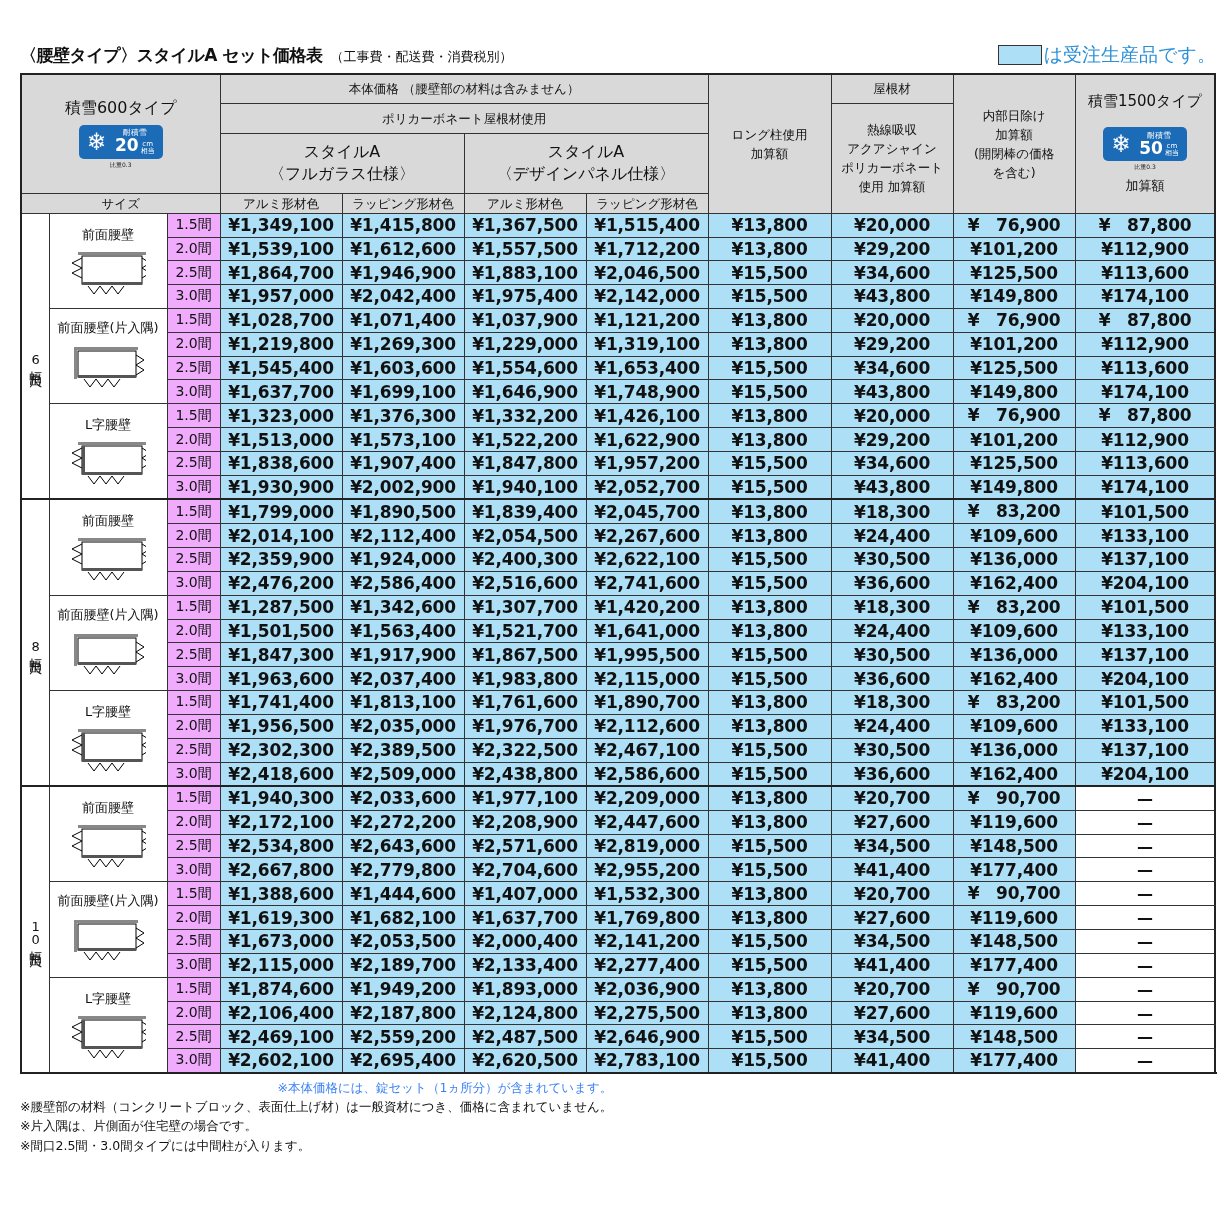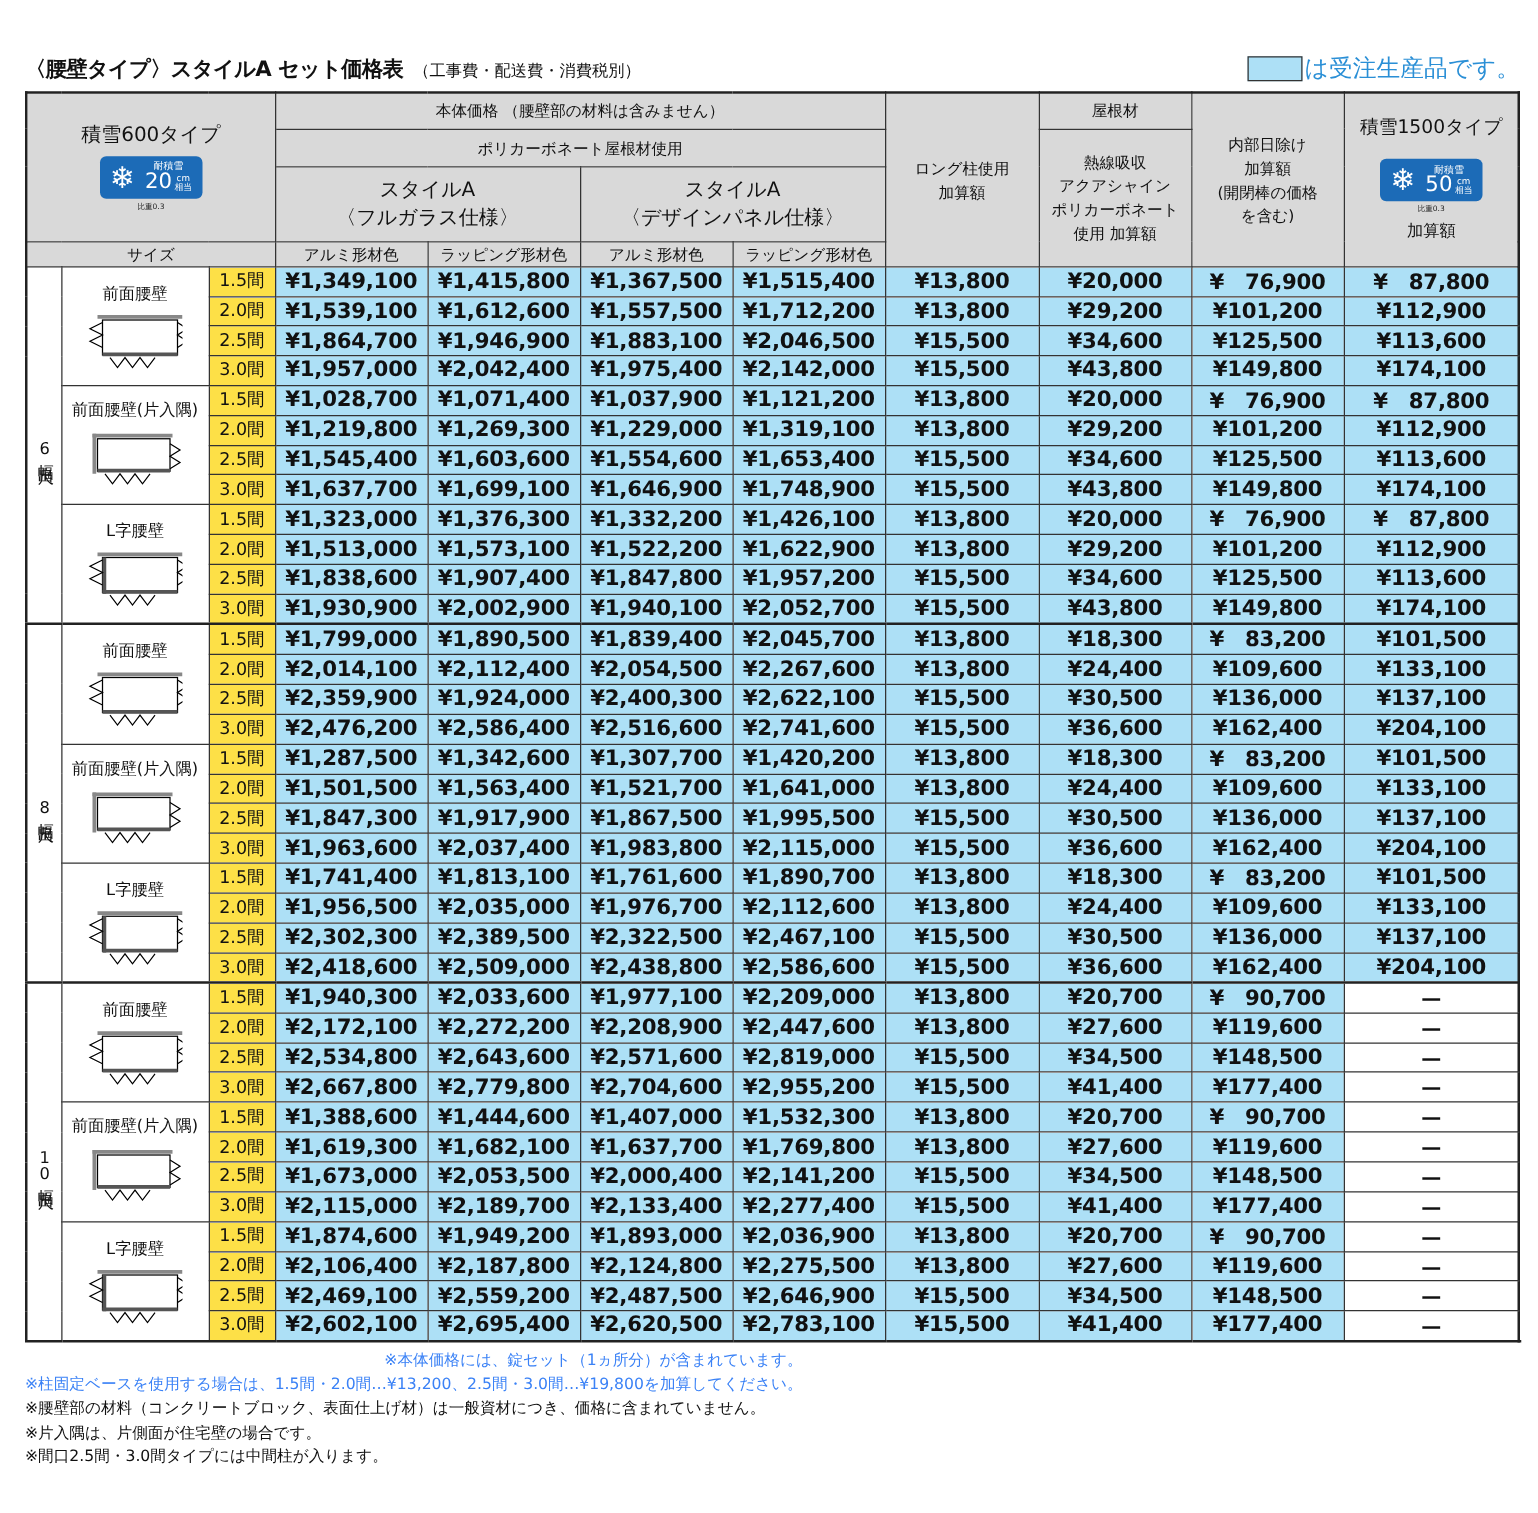--- a/index.html
+++ b/index.html
@@ -18,27 +18,27 @@
   th { background: #d9d9d9; font-weight: normal; font-size: 13px; color: #111; }
   th.thick-b { border-bottom: 2px solid #222; }
   .hdr-big { font-size: 16px; line-height: 22px; }
   .hdr-small { font-size: 12.5px; line-height: 19px; }
   .hdr-snow-title { font-size: 16px; display: block; margin-bottom: 6px; }
 
   .badge { display: inline-flex; align-items: center; background: #1c6bb7; color: #fff; border-radius: 5px; padding: 2px 8px; height: 34px; }
   .badge .flake { font-size: 24px; line-height: 1; margin-right: 8px; }
   .badge .btext { display: flex; flex-direction: column; align-items: center; line-height: 1; }
   .badge .lbl { font-size: 8px; }
-  .badge .num { font-size: 17px; font-weight: normal; }
+  .badge .num { font-size: 17px; font-weight: bold; }
   .badge .unit { font-size: 7px; line-height: 7px; display: inline-block; vertical-align: middle; margin-left: 2px; text-align: center; }
   .ratio { display: block; font-size: 6px; color: #222; margin-top: 2px; }
 
   td.price-cell { background: #ade0f6; font-weight: bold; font-size: 17px; height: 23.8px; letter-spacing: -0.2px; color: #111; }
   td.empty-cell { background: #ffffff; font-weight: bold; font-size: 16px; }
-  td.size-cell { background: #fde047; font-size: 14px; color: #111; }
+  td.size-cell { background: #f0abfc; font-size: 14px; color: #111; }
   td.type-cell { background: #fff; vertical-align: top; padding-top: 3px; font-size: 13px; }
   td.width-cell { background: #fff; font-size: 13px; writing-mode: vertical-rl; text-orientation: upright; letter-spacing: -2px; }
   tr.group-end td { border-bottom: 2px solid #222; }
 
   .diagram { display: block; margin: 6px auto 0; }
 
   .notes { position: absolute; left: 20px; top: 1078px; font-size: 12.5px; line-height: 19.2px; }
   .notes .red { color: #3b82f6; text-align: right; }
   .notes .black { color: #111; }
 </style>
@@ -624,17 +624,16 @@
         <td class="price-cell">¥15,500</td>
         <td class="price-cell">¥41,400</td>
         <td class="price-cell">¥177,400</td>
         <td class="empty-cell">—</td>
       </tr>
     </tbody>
 </table>
 
 <div class="notes" id="notes">
     <div class="red">※本体価格には、錠セット（1ヵ所分）が含まれています。</div>
-    <div class="red">※柱固定ベースを使用する場合は、1.5間・2.0間…¥13,200、2.5間・3.0間…¥19,800を加算してください。</div>
     <div class="black">※腰壁部の材料（コンクリートブロック、表面仕上げ材）は一般資材につき、価格に含まれていません。</div>
     <div class="black">※片入隅は、片側面が住宅壁の場合です。</div>
     <div class="black">※間口2.5間・3.0間タイプには中間柱が入ります。</div>
   </div>
 
 </body></html>

